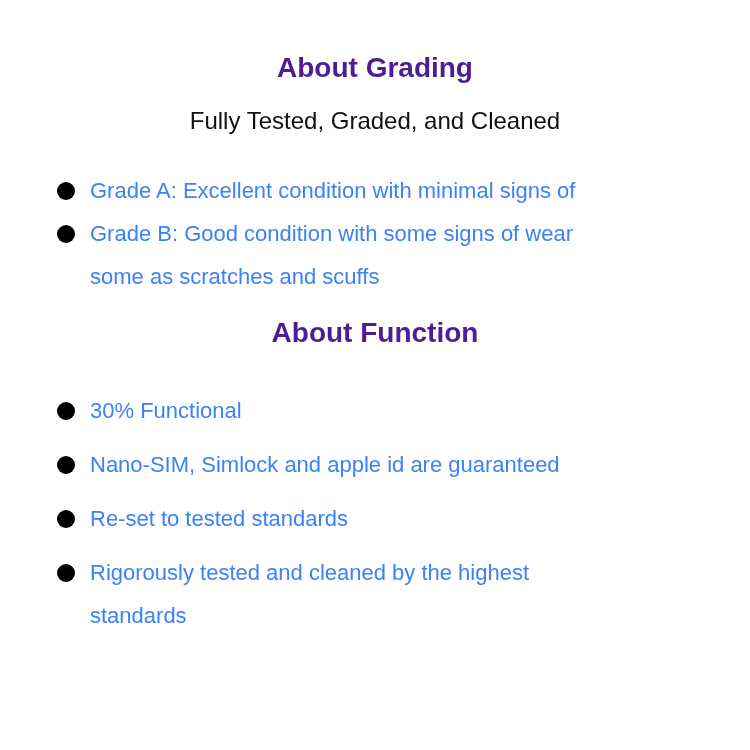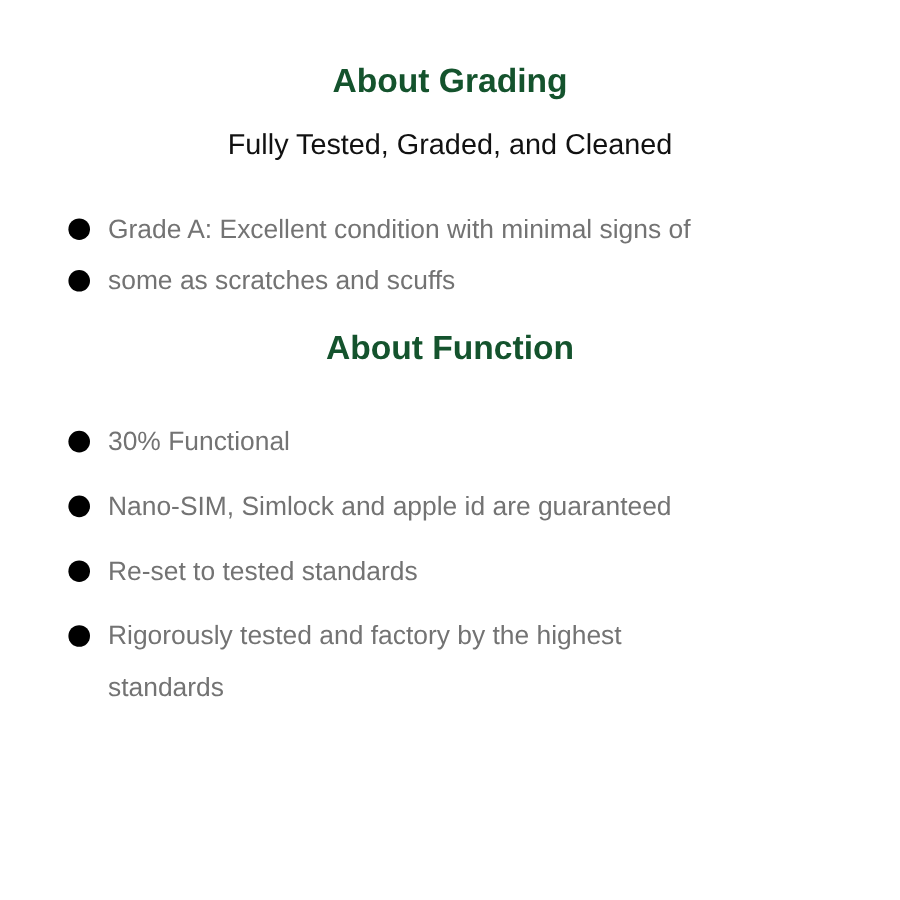--- a/index.html
+++ b/index.html
@@ -17,41 +17,41 @@
     box-sizing: border-box;
     padding-top: 50px;
     overflow: hidden;
   }
   .section-title {
     margin: 0;
     text-align: center;
     font-size: 28px;
     font-weight: 700;
     line-height: 1.25;
-    color: #14532d;
+    color: #4c1d95;
   }
   .subtitle {
     margin: 20px 0 0 0;
     text-align: center;
     font-size: 24px;
     font-weight: 400;
     line-height: 1.3;
     color: #111111;
   }
   .bullet-list {
     list-style: none;
     margin: 33px 0 0 0;
     padding: 0 40px 0 57px;
   }
   .bullet-list li {
     display: flex;
     align-items: flex-start;
     font-size: 22px;
     line-height: 43px;
-    color: #737373;
+    color: #3b82f6;
   }
   .bullet-list.spaced li {
     margin-bottom: 11px;
   }
   .bullet-list.spaced li:last-child {
     margin-bottom: 0;
   }
   .bullet-dot {
     flex: 0 0 auto;
     width: 18px;
@@ -85,20 +85,21 @@
   <ul class="bullet-list tight">
     <li>
       <span class="bullet-dot"></span>
       <span class="item-text">
         <span class="line">Grade A: Excellent condition with minimal signs of</span>
       </span>
     </li>
     <li>
       <span class="bullet-dot"></span>
       <span class="item-text">
+        <span class="line">Grade B: Good condition with some signs of wear</span>
         <span class="line">some as scratches and scuffs</span>
       </span>
     </li>
   </ul>
 
   <h1 class="section-title second">About Function</h1>
 
   <ul class="bullet-list spaced second">
     <li>
       <span class="bullet-dot"></span>
@@ -114,19 +115,19 @@
     </li>
     <li>
       <span class="bullet-dot"></span>
       <span class="item-text">
         <span class="line">Re-set to tested standards</span>
       </span>
     </li>
     <li>
       <span class="bullet-dot"></span>
       <span class="item-text">
-        <span class="line">Rigorously tested and factory by the highest</span>
+        <span class="line">Rigorously tested and cleaned by the highest</span>
         <span class="line">standards</span>
       </span>
     </li>
   </ul>
 
 </div>
 
 </body></html>

